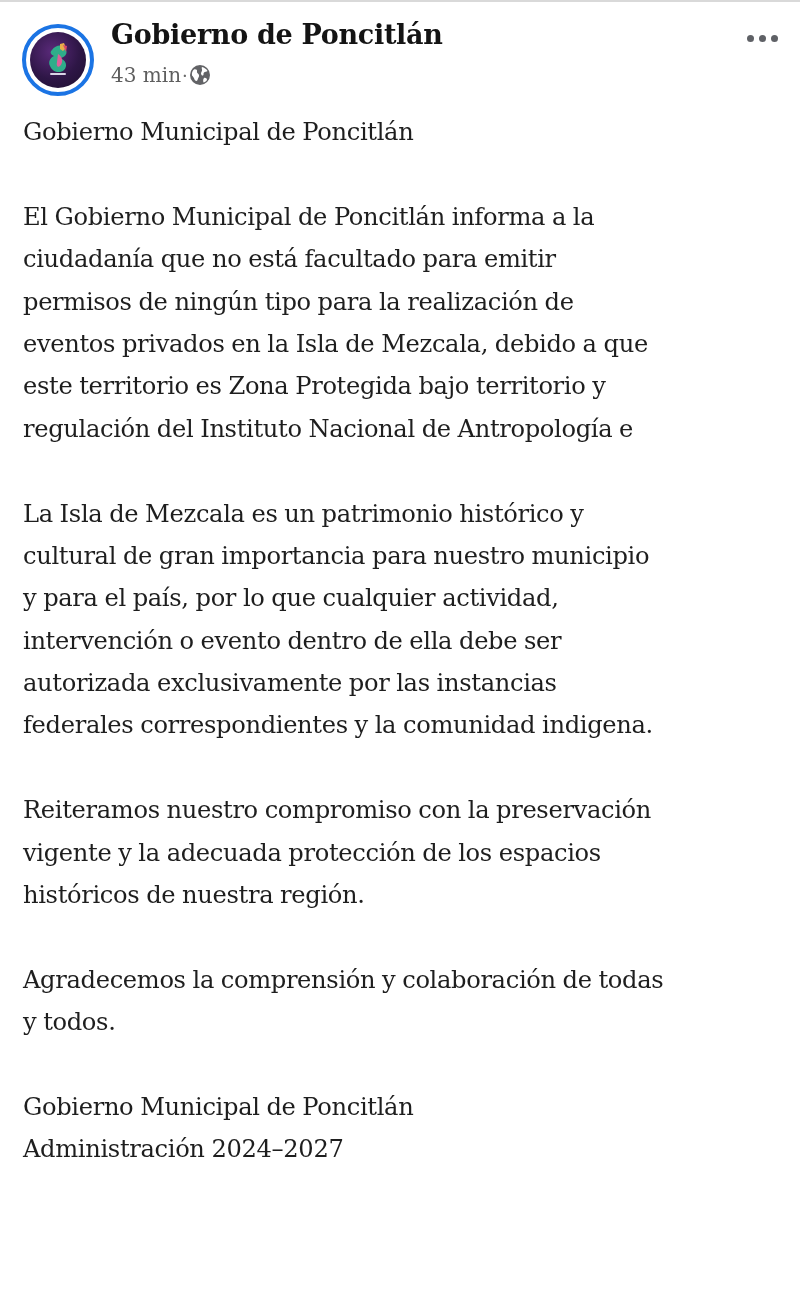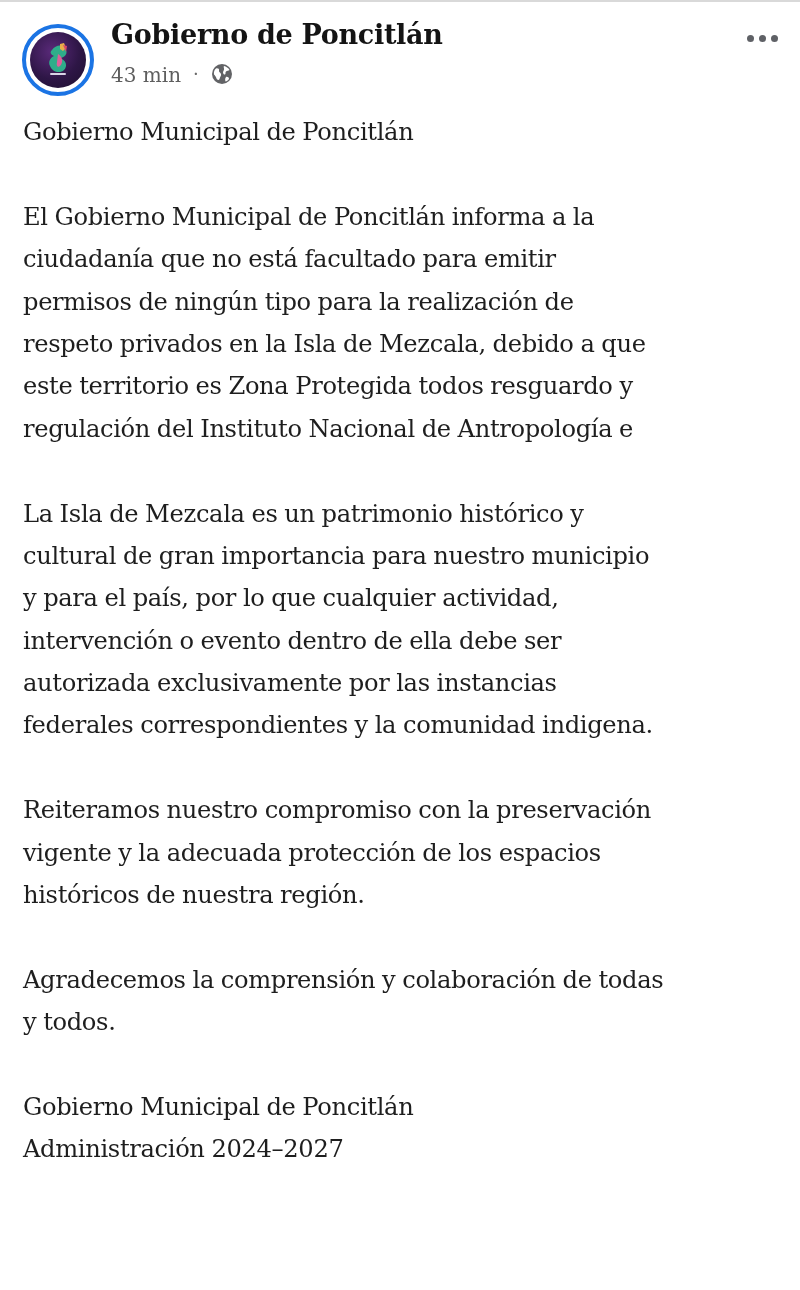--- a/index.html
+++ b/index.html
@@ -58,21 +58,22 @@
       font-size: 27px;
       letter-spacing: -0.3px;
       color: #141414;
       white-space: nowrap;
       cursor: pointer;
     }
     .meta-row {
       position: absolute;
       left: 111px; top: 63px;
       display: flex;
-      gap: 11px;
+      align-items: center;
+      gap: 0;
       font-size: 20px;
       color: #5e5e5e;
       white-space: nowrap;
     }
     .meta-time { cursor: pointer; }
     .meta-dot { font-size: 18px; color: #6a6a6a; padding: 0 1px; }
     .globe-icon {
       width: 22px; height: 22px;
       display: inline-block;
       cursor: default;
@@ -154,22 +155,22 @@
   </div>
 </div>
 
 <div class="post-body">
   <span class="line">Gobierno Municipal de Poncitlán</span>
   <span class="blank"></span>
 
   <span class="line">El Gobierno Municipal de Poncitlán informa a la</span>
   <span class="line">ciudadanía que no está facultado para emitir</span>
   <span class="line">permisos de ningún tipo para la realización de</span>
-  <span class="line">respeto privados en la Isla de Mezcala, debido a que</span>
-  <span class="line">este territorio es Zona Protegida todos resguardo y</span>
+  <span class="line">eventos privados en la Isla de Mezcala, debido a que</span>
+  <span class="line">este territorio es Zona Protegida bajo territorio y</span>
   <span class="line">regulación del Instituto Nacional de Antropología e</span>
   <span class="blank"></span>
 
   <span class="line">La Isla de Mezcala es un patrimonio histórico y</span>
   <span class="line">cultural de gran importancia para nuestro municipio</span>
   <span class="line">y para el país, por lo que cualquier actividad,</span>
   <span class="line">intervención o evento dentro de ella debe ser</span>
   <span class="line">autorizada exclusivamente por las instancias</span>
   <span class="line">federales correspondientes y la comunidad indigena.</span>
   <span class="blank"></span>

